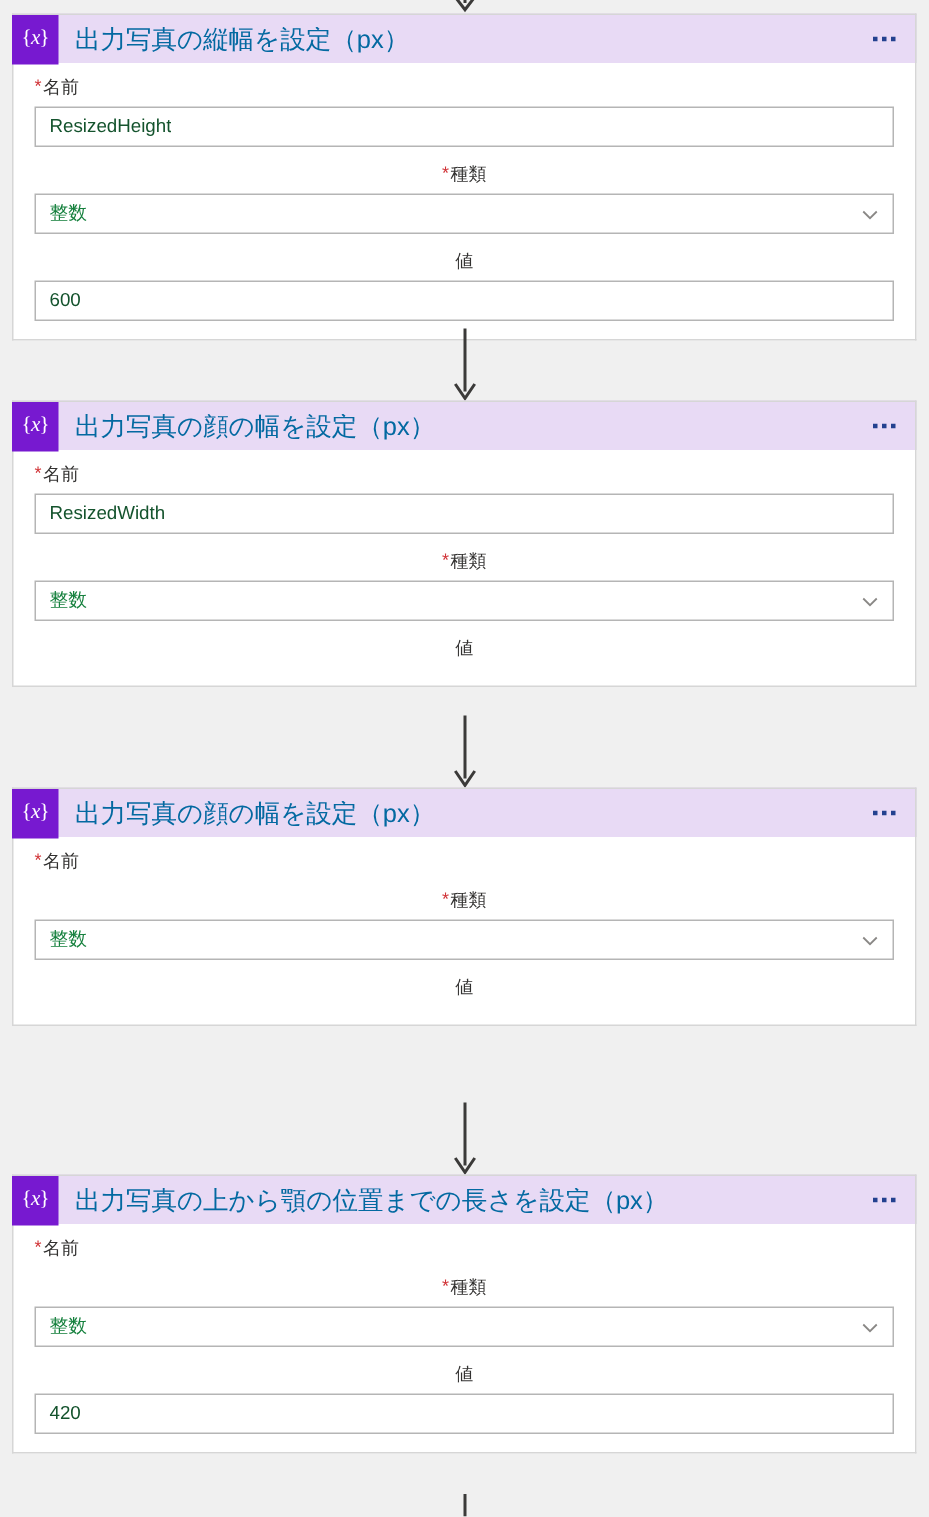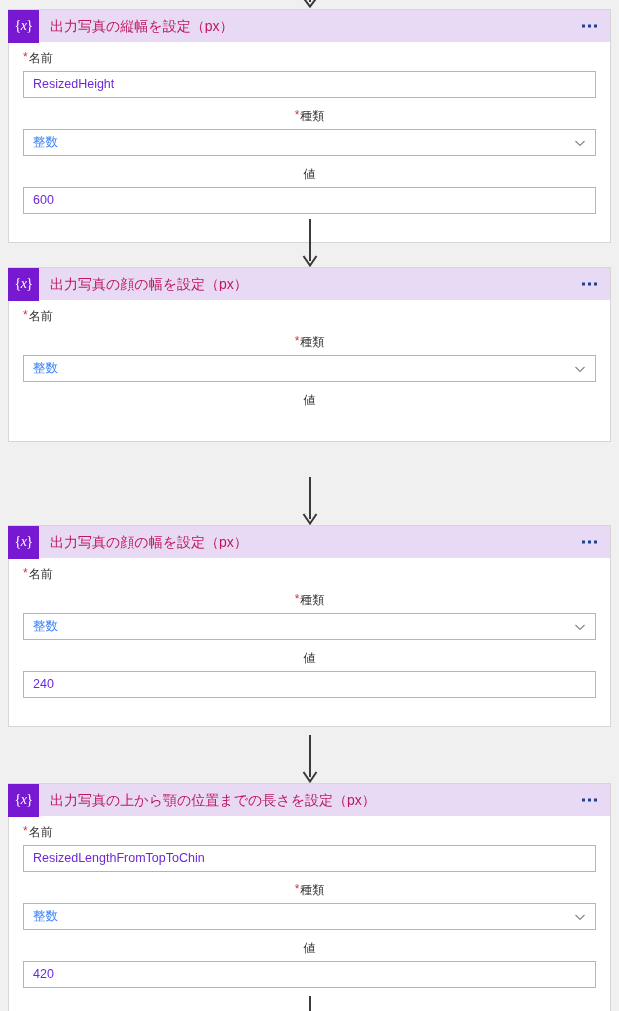--- a/index.html
+++ b/index.html
@@ -68,22 +68,22 @@
     letter-spacing: -0.5px;
     margin-top: -1px;
     margin-bottom: -1px;
     margin-left: -1px;
   }
   .card-icon .brace { font-style: normal; }
   .card-icon .xvar { font-style: italic; }
 
   .card-title {
     margin-left: 11px;
-    font-size: 14px;
-    color: #be185d;
+    font-size: 17px;
+    color: #0369a1;
     line-height: 1;
     white-space: nowrap;
     overflow: hidden;
   }
 
   .card-menu {
     position: absolute;
     right: 10px;
     top: 50%;
     transform: translateY(-50%);
@@ -93,21 +93,21 @@
     cursor: pointer;
   }
   .card-menu i {
     display: block;
     width: 3px;
     height: 3px;
     background: #23418f;
   }
 
   .card-body {
-    padding: 9px 14px 28px 14px;
+    padding: 9px 14px 12px 14px;
   }
 
   .field { margin-bottom: 0; }
   .field + .field { margin-top: 11px; text-align: center; }
 
   .field-label {
     font-size: 12px;
     color: #323130;
     line-height: 15px;
     margin-bottom: 5px;
@@ -126,29 +126,29 @@
     position: relative;
     height: 27px;
     border: 1px solid #b5b5b5;
     background: #ffffff;
     display: flex;
     align-items: center;
     cursor: text;
   }
   .input-box .input-text {
     font-size: 12.5px;
-    color: #6d28d9;
+    color: #14532d;
     padding-left: 9px;
     line-height: 1;
     white-space: nowrap;
     overflow: hidden;
   }
 
   .select-box { cursor: pointer; }
-  .select-box .input-text { color: #3b82f6; }
+  .select-box .input-text { color: #15803d; }
 
   .chevron {
     position: absolute;
     right: 9px;
     top: 50%;
     transform: translateY(-50%);
     width: 12px;
     height: 12px;
     display: block;
   }
@@ -243,20 +243,23 @@
       <div class="card-menu">
         <i></i>
         <i></i>
         <i></i>
       </div>
     </div>
     <div class="card-body">
 
       <div class="field">
         <span class="field-label"><span class="req">*</span><span>名前</span></span>
+        <div class="input-box">
+          <span class="input-text">ResizedWidth</span>
+        </div>
       </div>
 
       <div class="field">
         <span class="field-label"><span class="req">*</span><span>種類</span></span>
         <div class="input-box select-box">
           <span class="input-text">整数</span>
           <span class="chevron">
             <svg width="12" height="12" viewBox="0 0 12 12">
                 <path d="M1.5 4 L6 8.5 L10.5 4" fill="none" stroke="#8a8886" stroke-width="1.2"></path>
               </svg>
@@ -305,23 +308,20 @@
           <span class="chevron">
             <svg width="12" height="12" viewBox="0 0 12 12">
                 <path d="M1.5 4 L6 8.5 L10.5 4" fill="none" stroke="#8a8886" stroke-width="1.2"></path>
               </svg>
           </span>
         </div>
       </div>
 
       <div class="field">
         <span class="field-label"><span>値</span></span>
-        <div class="input-box">
-          <span class="input-text">240</span>
-        </div>
       </div>
 
     </div>
   </div>
 
   <div class="connector" style="top:735px;">
     <svg width="20" height="48" viewBox="0 0 20 48">
       <line x1="10" y1="0" x2="10" y2="42" stroke="#3b3a39" stroke-width="2"></line>
       <path d="M3.5 37 L10 46.5 L16.5 37" fill="none" stroke="#3b3a39" stroke-width="2"></path>
     </svg>
@@ -338,23 +338,20 @@
       <div class="card-menu">
         <i></i>
         <i></i>
         <i></i>
       </div>
     </div>
     <div class="card-body">
 
       <div class="field">
         <span class="field-label"><span class="req">*</span><span>名前</span></span>
-        <div class="input-box">
-          <span class="input-text">ResizedLengthFromTopToChin</span>
-        </div>
       </div>
 
       <div class="field">
         <span class="field-label"><span class="req">*</span><span>種類</span></span>
         <div class="input-box select-box">
           <span class="input-text">整数</span>
           <span class="chevron">
             <svg width="12" height="12" viewBox="0 0 12 12">
                 <path d="M1.5 4 L6 8.5 L10.5 4" fill="none" stroke="#8a8886" stroke-width="1.2"></path>
               </svg>

